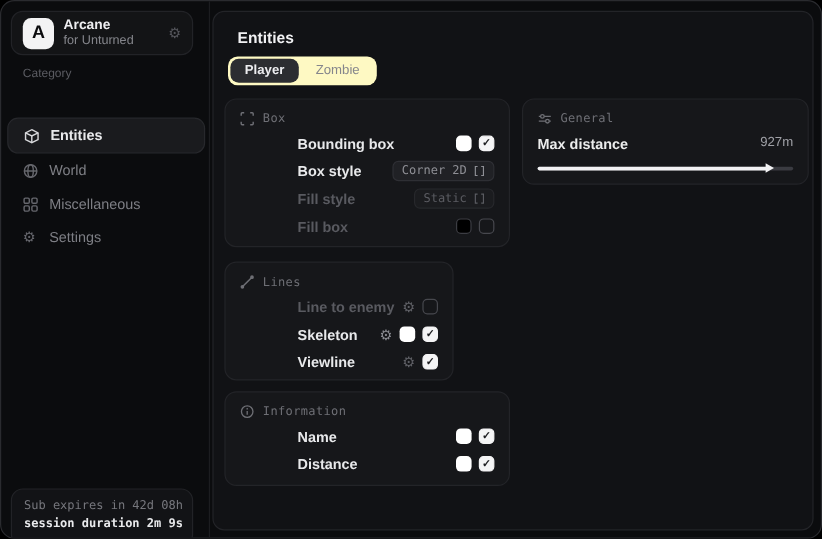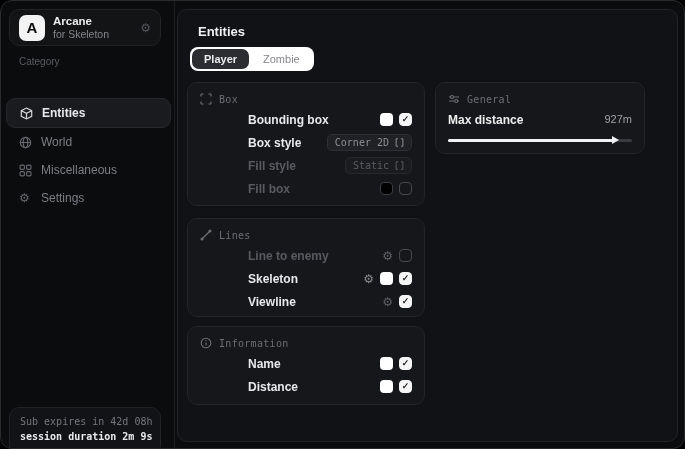--- a/index.html
+++ b/index.html
@@ -44,32 +44,32 @@
   .sub-line1 { font-size:10px; color:#76777d; white-space:nowrap; }
   .sub-line2 { font-size:10px; color:#e9eaec; font-weight:bold; margin-top:4px; white-space:nowrap; }
   
   .main-panel {
     position:absolute; left:176px; top:8px; width:501px; height:433px;
     background:#111215; border:1px solid #232428; border-radius:10px;
   }
   .page-title { position:absolute; left:20px; top:14px; font-size:13px; font-weight:bold; color:#f1f1f3; }
   .tabs {
     position:absolute; left:12px; top:37px; display:inline-flex; gap:2px;
-    background:#ffffff; border-radius:8px; padding:2px;
+    background:#fef9c3; border-radius:8px; padding:2px;
   }
   .tab { padding:4px 12px; border-radius:7px; font-size:11px; color:#85868c; cursor:pointer; }
   .tab.selected { background:#2c2d31; color:#ededf0; font-weight:bold; }
   .card {
     position:absolute; background:#16171a; border:1px solid #232428; border-radius:10px;
     padding:10px 12px;
   }
   .card-box   { left:9px;   top:72px;  width:238px; height:124px; }
-  .card-lines { left:9px;   top:208px; width:238px; height:99px;  }
+  .card-lines { left:9px;   top:208px; width:191px; height:99px;  }
   .card-info  { left:9px;   top:316px; width:238px; height:79px;  }
-  .card-gen   { left:257px; top:72px;  width:210px; height:72px;  }
+  .card-gen   { left:257px; top:72px;  width:239px; height:72px;  }
   .sec-header {
     display:flex; align-items:center; gap:7px;
     font-family:"DejaVu Sans Mono", monospace; font-size:10px; color:#6e6f75; letter-spacing:0.3px;text-align:center;
   }
   .sec-header .sec-icon { width:12px; height:12px; color:#6e6f75; display:inline-flex; }
   .row { display:flex; align-items:center; justify-content:space-between; margin-top:6px; height:17px;padding-left:48px; }
   .row-label { font-size:12px; font-weight:bold; color:#e8e9eb; }
   .row.disabled .row-label { color:#595a60; }
   .ctrls { display:flex; align-items:center; gap:6px; }
   .checkbox {
@@ -108,21 +108,21 @@
 <div class="window">
 
   <div class="sidebar">
 
     <div class="logo-card">
       <div class="logo-square">
         <span>A</span>
       </div>
       <div class="logo-text">
         <div class="logo-title">Arcane</div>
-        <div class="logo-sub">for Skeleton</div>
+        <div class="logo-sub">for Unturned</div>
       </div>
       <span class="logo-gear">⚙</span>
     </div>
 
     <div class="category-label">Category</div>
 
 
     <div class="nav-item selected" style="top:97px">
       <span class="nav-icon">
         <svg viewBox="0 0 12 12" width="13" height="13" fill="none" stroke="currentColor" stroke-width="1.1">

